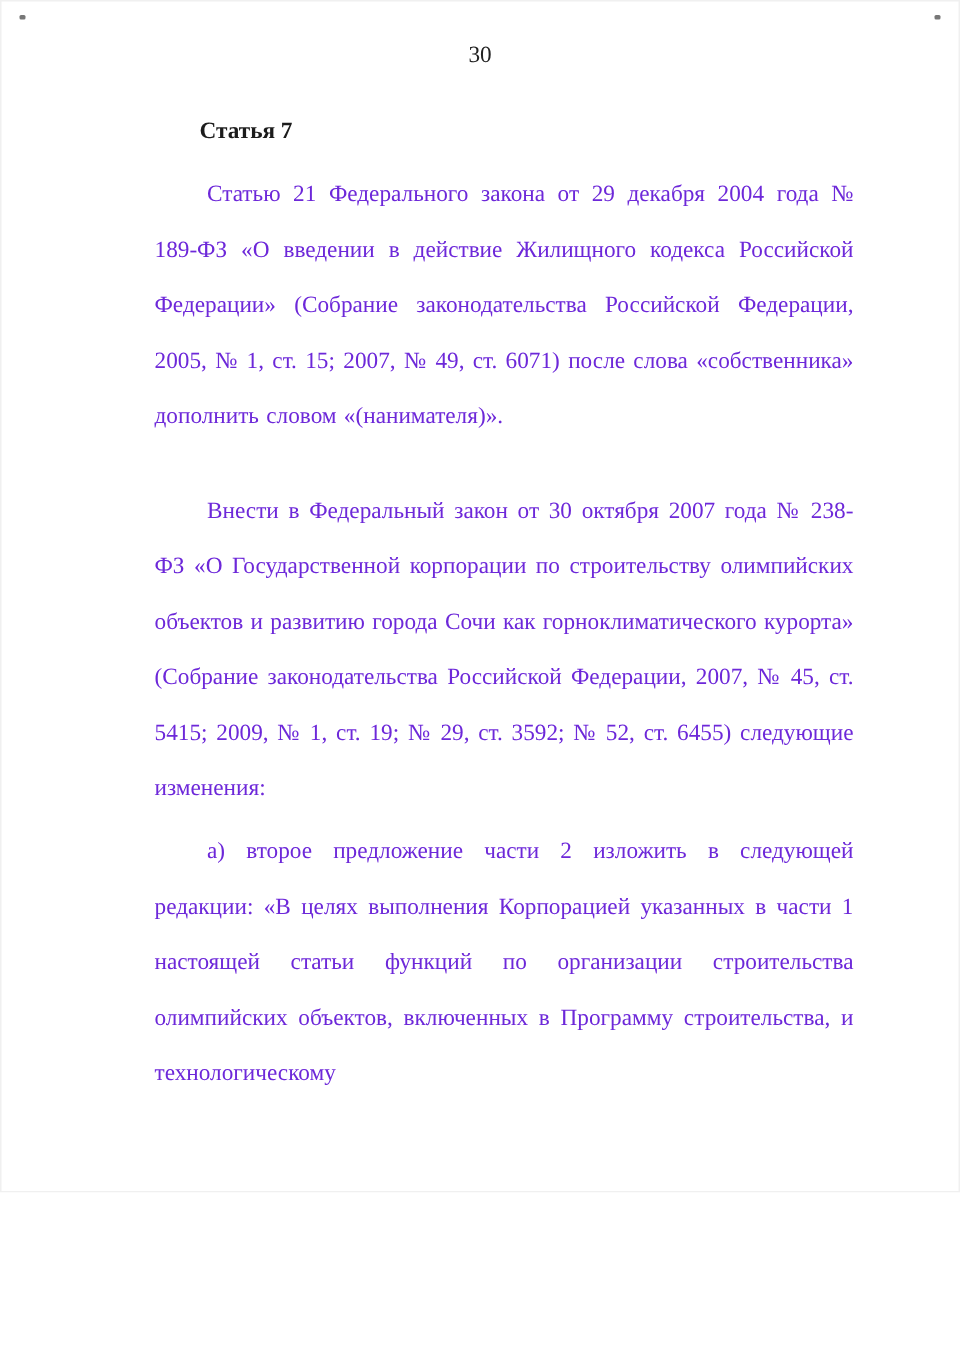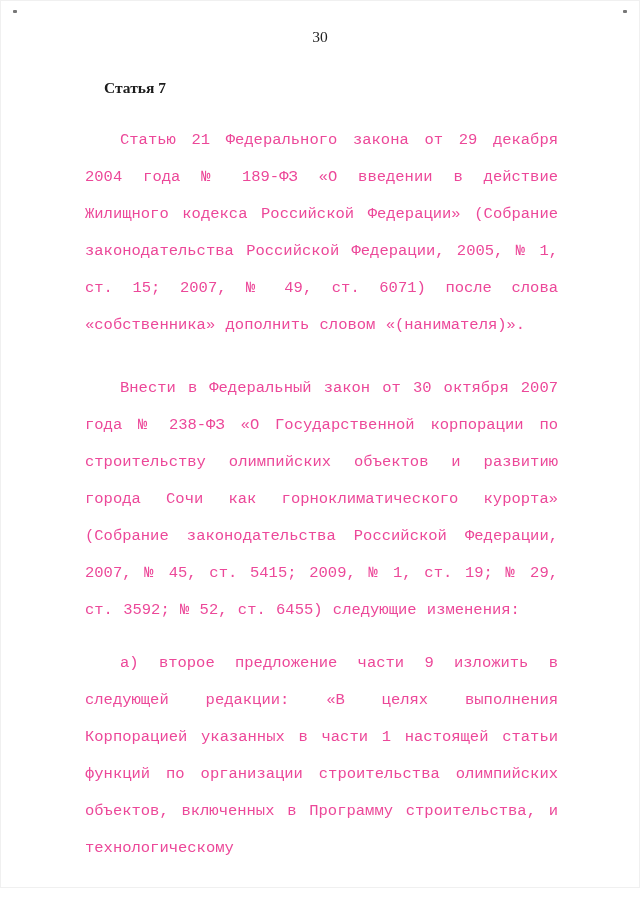--- a/index.html
+++ b/index.html
@@ -3,21 +3,21 @@
 <meta charset="utf-8">
 <style>
   html, body {
     margin: 0;
     padding: 0;
     background: #ffffff;
   }
   .page {
     position: relative;
     width: 640px;
-    height: 888px;
+    height: 795px;
     margin: 0 auto;
     background: #ffffff;
     box-sizing: border-box;
     border: 1px solid #f0f0f0;
     overflow: hidden;
     font-family: "Liberation Serif", "DejaVu Serif", serif;
     color: #1f1f1f;
   }
   .scan-mark {
     position: absolute;
@@ -31,43 +31,42 @@
   .scan-mark.tr { right: 12px; top: 9px; }
   .page-number {
     padding-top: 26px;
     text-align: center;
     font-size: 15.5px;
     line-height: 20px;
     margin-bottom: 22px;
     color: #222;
   }
   .content {
-    padding-left: 68px;
+    padding-left: 97px;
     padding-right: 65px;
   }
   .section + .section {
     margin-top: 26px;
   }
   .heading {
     margin: 0;
     font-weight: bold;
     font-size: 15.5px;
     line-height: 37px;
     text-indent: 35px;
     color: #1c1c1c;
   }
   .para {
-    margin: 16px;
+    margin: 5px;
     font-size: 15.5px;
     line-height: 37px;
     text-indent: 35px;
     text-align: justify;
-    color: #ec4899;
+    color: #6d28d9;
     word-spacing: 1px;
-    font-family: Liberation Mono, monospace;
   }
   
   .section:last-child .para:last-child {
     text-align-last: justify;
   }
 </style>
 </head>
 <body>
 
 <div class="page">
@@ -76,16 +75,16 @@
 
   <div class="page-number">30</div>
 
   <div class="content">
       <section class="section">
         <p class="heading">Статья 7</p>
         <p class="para">Статью 21 Федерального закона от 29 декабря 2004 года № 189-ФЗ «О введении в действие Жилищного кодекса Российской Федерации» (Собрание законодательства Российской Федерации, 2005, № 1, ст. 15; 2007, № 49, ст. 6071) после слова «собственника» дополнить словом «(нанимателя)».</p>
       </section>
       <section class="section">
         <p class="para">Внести в Федеральный закон от 30 октября 2007 года № 238-ФЗ «О Государственной корпорации по строительству олимпийских объектов и развитию города Сочи как горноклиматического курорта» (Собрание законодательства Российской Федерации, 2007, № 45, ст. 5415; 2009, № 1, ст. 19; № 29, ст. 3592; № 52, ст. 6455) следующие изменения:</p>
-        <p class="para">а) второе предложение части 9 изложить в следующей редакции: «В целях выполнения Корпорацией указанных в части 1 настоящей статьи функций по организации строительства олимпийских объектов, включенных в Программу строительства, и технологическому</p>
+        <p class="para">а) второе предложение части 2 изложить в следующей редакции: «В целях выполнения Корпорацией указанных в части 1 настоящей статьи функций по организации строительства олимпийских объектов, включенных в Программу строительства, и технологическому</p>
       </section>
     </div>
 </div>
 
 </body></html>

